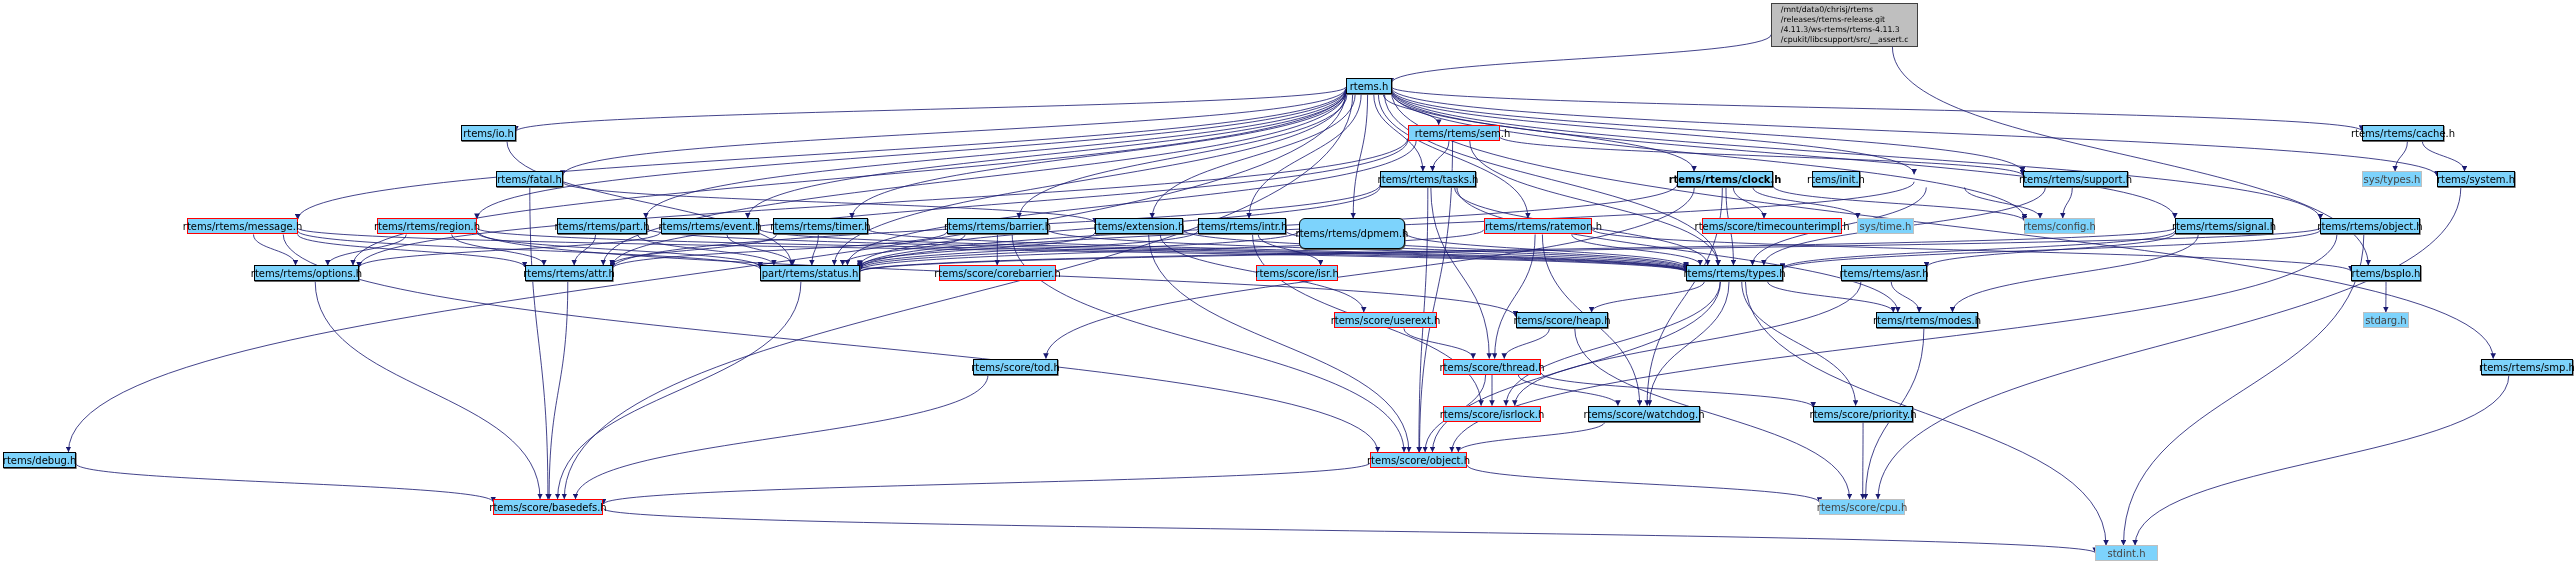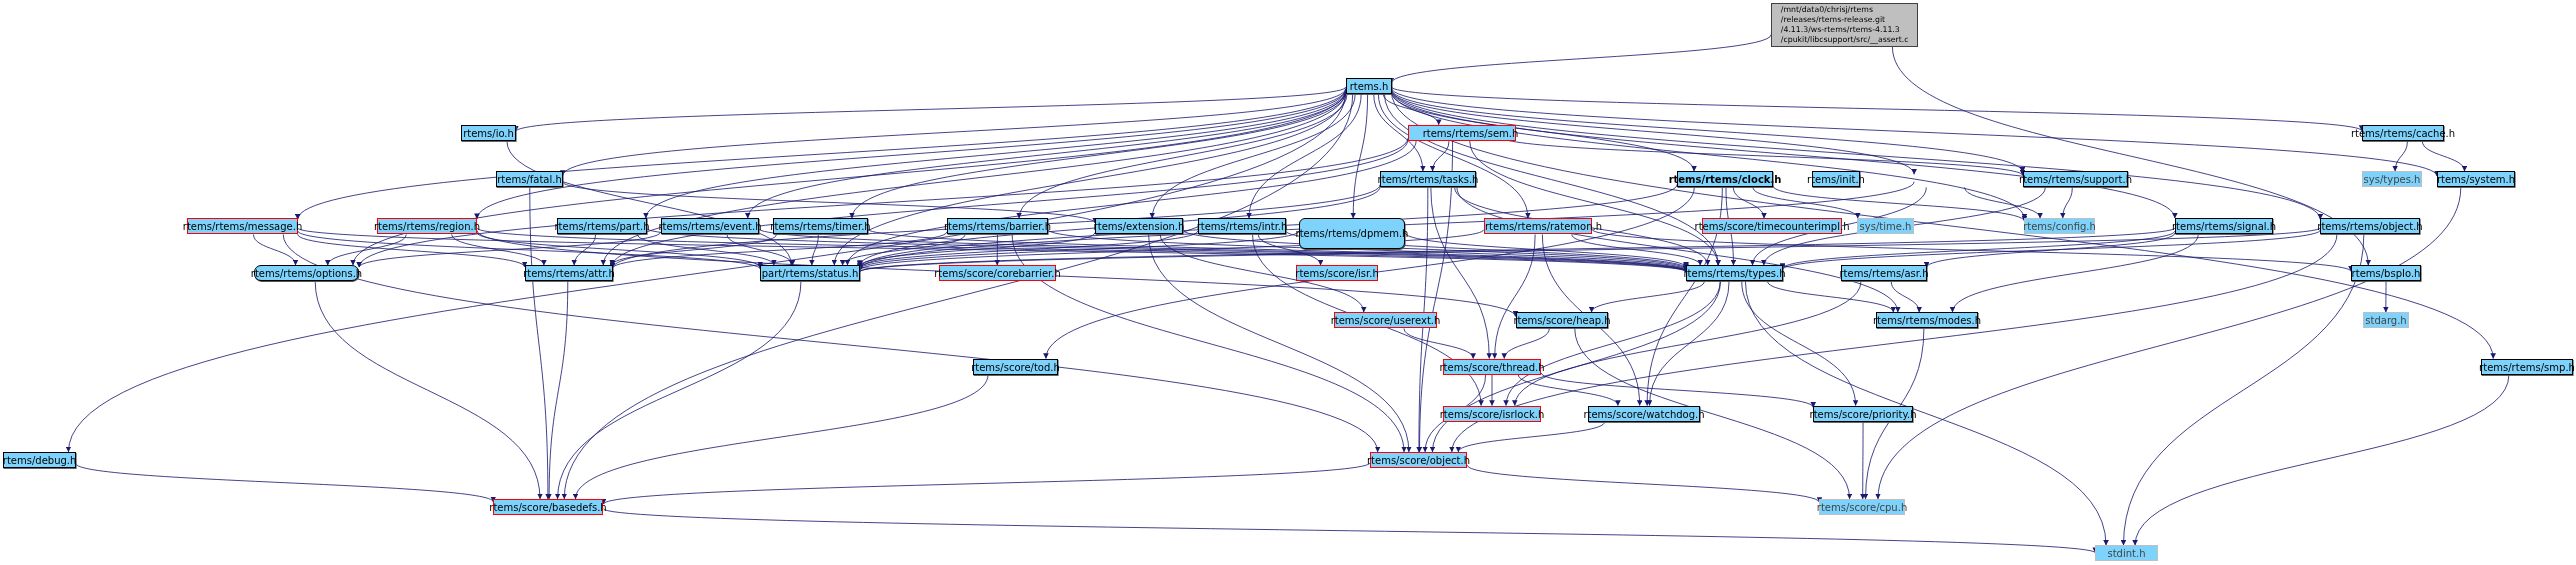--- a/index.html
+++ b/index.html
@@ -170,21 +170,21 @@
 
 <div id="nodes">
   <div class="node root" id="n-assert_c" style="left: 1771px; top: 3.1px; width: 147px; height: 44px;">
     <span>/mnt/data0/chrisj/rtems</span>
     <span>/releases/rtems-release.git</span>
     <span>/4.11.3/ws-rtems/rtems-4.11.3</span>
     <span>/cpukit/libcsupport/src/__assert.c</span>
   </div>
 <div class="node" id="n-rtems_h" style="left: 1346px; top: 78px; width: 46px; height: 16.3px;">rtems.h</div>
     <div class="node" id="n-io_h" style="left: 461px; top: 125px; width: 55px; height: 16.3px;">rtems/io.h</div>
-    <div class="node incomplete" id="n-sem_h" style="left: 1408px; top: 125px; width: 108px; height: 16.3px; padding-left: 17px;">rtems/rtems/sem.h</div>
+    <div class="node incomplete" id="n-sem_h" style="left: 1408px; top: 125px; width: 92px; height: 16.3px; padding-left: 17px;">rtems/rtems/sem.h</div>
     <div class="node" id="n-cache_h" style="left: 2362px; top: 125px; width: 82px; height: 16.3px;">rtems/rtems/cache.h</div>
     <div class="node" id="n-fatal_h" style="left: 496px; top: 171px; width: 67px; height: 16.3px;">rtems/fatal.h</div>
     <div class="node" id="n-tasks_h" style="left: 1380px; top: 171px; width: 96px; height: 16.3px;">rtems/rtems/tasks.h</div>
     <div class="node" id="n-clock_h" style="left: 1677px; top: 171px; width: 96px; height: 16.3px; font-weight: bold;">rtems/rtems/clock.h</div>
     <div class="node" id="n-init_h" style="left: 1812px; top: 171px; width: 48px; height: 16.3px;">rtems/init.h</div>
     <div class="node" id="n-support_h" style="left: 2023px; top: 171px; width: 105px; height: 16.3px;">rtems/rtems/support.h</div>
     <div class="node external" id="n-systypes_h" style="left: 2362px; top: 171px; width: 60px; height: 16.3px;">sys/types.h</div>
     <div class="node" id="n-system_h" style="left: 2437px; top: 171px; width: 78px; height: 16.3px;">rtems/system.h</div>
     <div class="node incomplete" id="n-message_h" style="left: 187px; top: 218px; width: 111px; height: 16.3px;">rtems/rtems/message.h</div>
     <div class="node incomplete" id="n-region_h" style="left: 377px; top: 218px; width: 100px; height: 16.3px;">rtems/rtems/region.h</div>
@@ -194,25 +194,25 @@
     <div class="node" id="n-barrier_h" style="left: 947px; top: 218px; width: 101px; height: 16.3px;">rtems/rtems/barrier.h</div>
     <div class="node" id="n-extension_h" style="left: 1095px; top: 218px; width: 88px; height: 16.3px;">rtems/extension.h</div>
     <div class="node" id="n-intr_h" style="left: 1198px; top: 218px; width: 88px; height: 16.3px;">rtems/rtems/intr.h</div>
     <div class="node" id="n-dpmem_h" style="left: 1299px; top: 218px; width: 106px; height: 31px; border-radius: 6px;">rtems/rtems/dpmem.h</div>
     <div class="node incomplete" id="n-ratemon_h" style="left: 1484px; top: 218px; width: 108px; height: 16.3px; padding-left: 11px;">rtems/rtems/ratemon.h</div>
     <div class="node incomplete" id="n-timecounterimpl_h" style="left: 1702px; top: 218px; width: 140px; height: 16.3px;">rtems/score/timecounterimpl.h</div>
     <div class="node external" id="n-systime_h" style="left: 1857px; top: 218px; width: 57px; height: 16.3px;">sys/time.h</div>
     <div class="node external" id="n-config_h" style="left: 2024px; top: 218px; width: 71px; height: 16.3px;">rtems/config.h</div>
     <div class="node" id="n-signal_h" style="left: 2175px; top: 218px; width: 98px; height: 16.3px;">rtems/rtems/signal.h</div>
     <div class="node" id="n-robject_h" style="left: 2320px; top: 218px; width: 100px; height: 16.3px;">rtems/rtems/object.h</div>
-    <div class="node" id="n-options_h" style="left: 254px; top: 265px; width: 105px; height: 16.3px; border-radius: 7px;">rtems/rtems/options.h</div>
+    <div class="node" id="n-options_h" style="left: 254px; top: 265px; width: 105px; height: 16.3px;">rtems/rtems/options.h</div>
     <div class="node" id="n-attr_h" style="left: 525px; top: 265px; width: 88px; height: 16.3px;">rtems/rtems/attr.h</div>
     <div class="node" id="n-status_h" style="left: 760px; top: 265px; width: 100px; height: 16.3px;">part/rtems/status.h</div>
     <div class="node incomplete" id="n-corebarrier_h" style="left: 939px; top: 265px; width: 117px; height: 16.3px;">rtems/score/corebarrier.h</div>
-    <div class="node incomplete" id="n-isr_h" style="left: 1296px; top: 265px; width: 82px; height: 16.3px;">rtems/score/isr.h</div>
+    <div class="node incomplete" id="n-isr_h" style="left: 1256px; top: 265px; width: 82px; height: 16.3px;">rtems/score/isr.h</div>
     <div class="node" id="n-types_h" style="left: 1686px; top: 265px; width: 97px; height: 16.3px;">rtems/rtems/types.h</div>
     <div class="node" id="n-asr_h" style="left: 1841px; top: 265px; width: 86px; height: 16.3px;">rtems/rtems/asr.h</div>
     <div class="node" id="n-bspio_h" style="left: 2351px; top: 265px; width: 70px; height: 16.3px;">rtems/bspIo.h</div>
     <div class="node incomplete" id="n-userext_h" style="left: 1334px; top: 312px; width: 103px; height: 16.3px;">rtems/score/userext.h</div>
     <div class="node" id="n-heap_h" style="left: 1516px; top: 312px; width: 92px; height: 16.3px;">rtems/score/heap.h</div>
     <div class="node" id="n-modes_h" style="left: 1876px; top: 312px; width: 102px; height: 16.3px;">rtems/rtems/modes.h</div>
     <div class="node external" id="n-stdarg_h" style="left: 2363px; top: 312px; width: 46px; height: 16.3px;">stdarg.h</div>
     <div class="node" id="n-tod_h" style="left: 973px; top: 359px; width: 85px; height: 16.3px;">rtems/score/tod.h</div>
     <div class="node incomplete" id="n-thread_h" style="left: 1443px; top: 359px; width: 98px; height: 16.3px;">rtems/score/thread.h</div>
     <div class="node" id="n-smp_h" style="left: 2481px; top: 359px; width: 92px; height: 16.3px;">rtems/rtems/smp.h</div>

